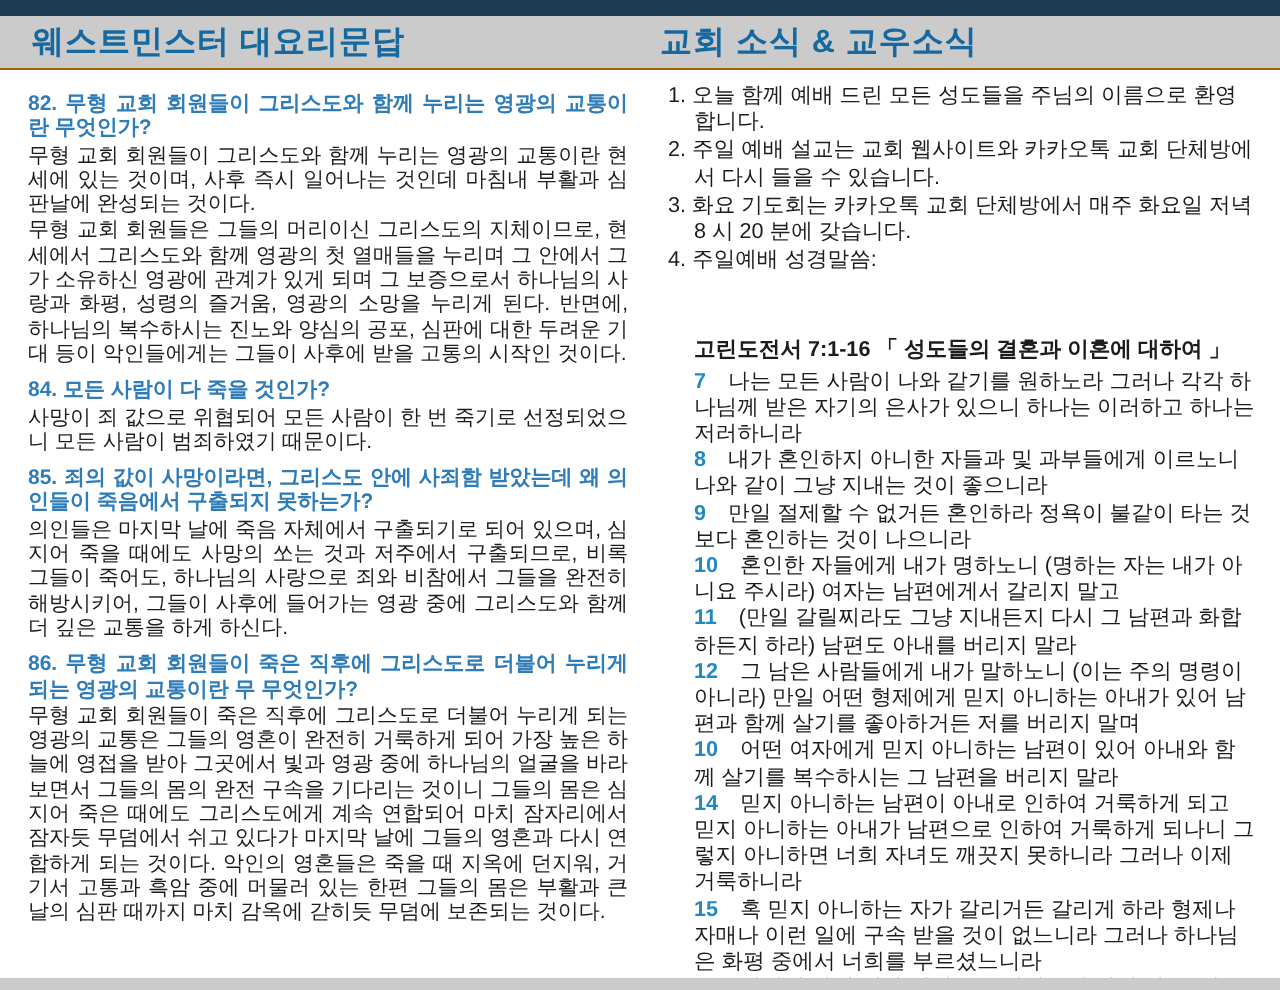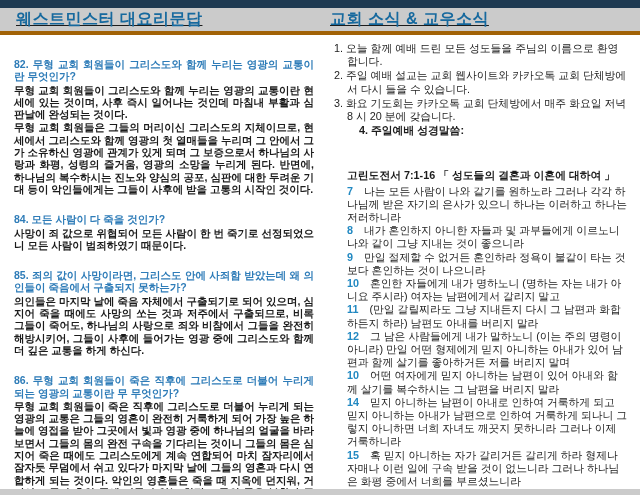--- a/index.html
+++ b/index.html
@@ -12,24 +12,23 @@
   }
   .top-bar {
     height: 8px;
     width: 100%;
     background: var(--top-bar, #1e3a52);
   }
   .title-band {
     height: 27px;
     width: 100%;
     background: var(--band, #cbcbcb);
-    border-bottom: 4px solid #a16207;
+    border-bottom: 1px solid #a16207;
     display: flex;
     align-items: center;
-    text-decoration: underline;
   }
   .title-band .half { width: 320px; }
   .panel-title {
     font-size: 16px;
     font-weight: bold;
     color: var(--title, #16699e);
     letter-spacing: 0.5px;
   }
   .half.left .panel-title { padding-left: 16px; }
   .half.right .panel-title { padding-left: 10px; }
@@ -40,41 +39,41 @@
   }
   .col-left  { width: 300px; }
   .col-right { width: 294px; }
 
   
   .col-left { font-size: 10.5px; line-height: 12.3px; }
   .q {
     color: var(--question, #2e7cb8);
     font-weight: bold;
     text-align: justify;
-    margin-top: 18px;
+    margin-top: 6px;
   }
   .a {
     text-align: justify;
-    font-weight: 700;
+    font-weight: 400;
     margin-top: 1px;
   }
 
   
   .col-right { font-size: 10.8px; line-height: 13.2px; padding-top: 2px; }
   .ann {
     padding-left: 13px;
     text-indent: -13px;
     margin-bottom: 1px;
   }
   .ann .num { margin-right: 3px; }
   .ann-detail {
     padding-left: 13px;
     margin-bottom: 1px;
   }
-  .bold { font-weight: bold; margin-left: 25px; }
+  .bold { font-weight: normal; }
   .scripture-heading {
     padding-left: 13px;
     font-weight: bold;
     margin-bottom: 2px;
     margin-top: 32px;
   }
   .verse { padding-left: 13px; }
   .verse .vnum {
     color: var(--verse-num, #2289c2);
     font-weight: bold;

